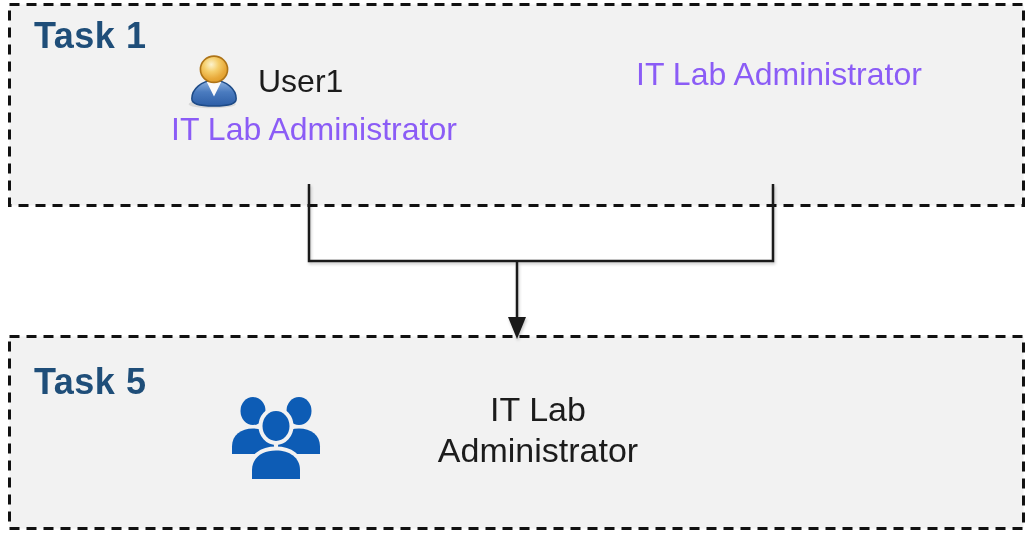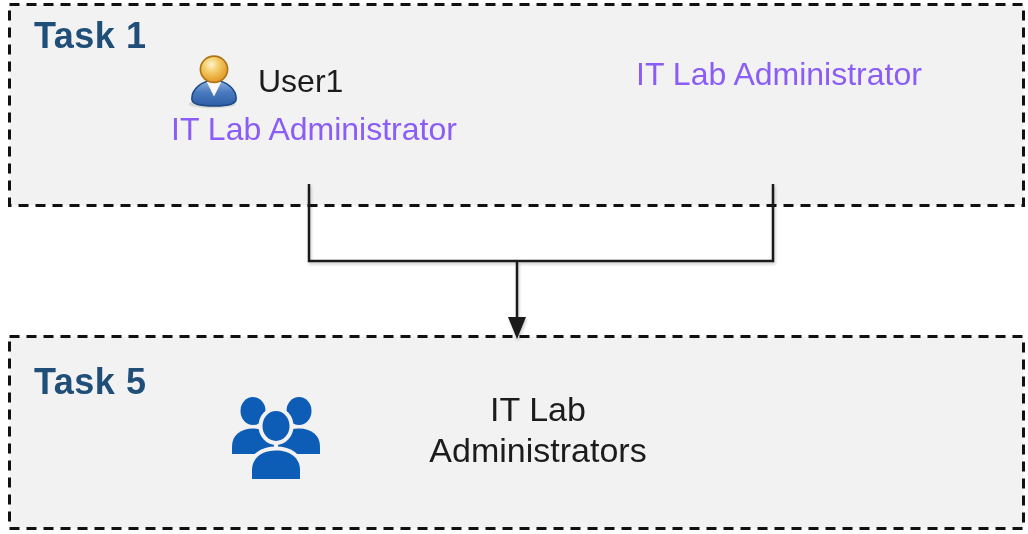--- a/index.html
+++ b/index.html
@@ -103,21 +103,21 @@
         <path d="M28,88 v-9 c0,-12.5 10.5,-19.5 24,-19.5 c13.5,0 24,7 24,19.5 v9 Z"></path>
       </g>
 
       <g fill="#0D5CB5">
         <ellipse cx="52" cy="35" rx="13.5" ry="15"></ellipse>
         <path d="M28,88 v-9 c0,-12.5 10.5,-19.5 24,-19.5 c13.5,0 24,7 24,19.5 v9 Z"></path>
       </g>
     </svg>
 
     <div class="group-label">IT Lab
-Administrators</div>
+Administrator</div>
   </section>
 
   <svg class="connector" width="1028" height="534">
     <g fill="none" stroke-width="2.5" stroke="#1A1A1A">
       <path d="M309,184 V261 H773 V184"></path>
       <path d="M517,261 V320"></path>
     </g>
     <polygon points="508,317 526,317 517,339" fill="#1A1A1A"></polygon>
   </svg>
 

